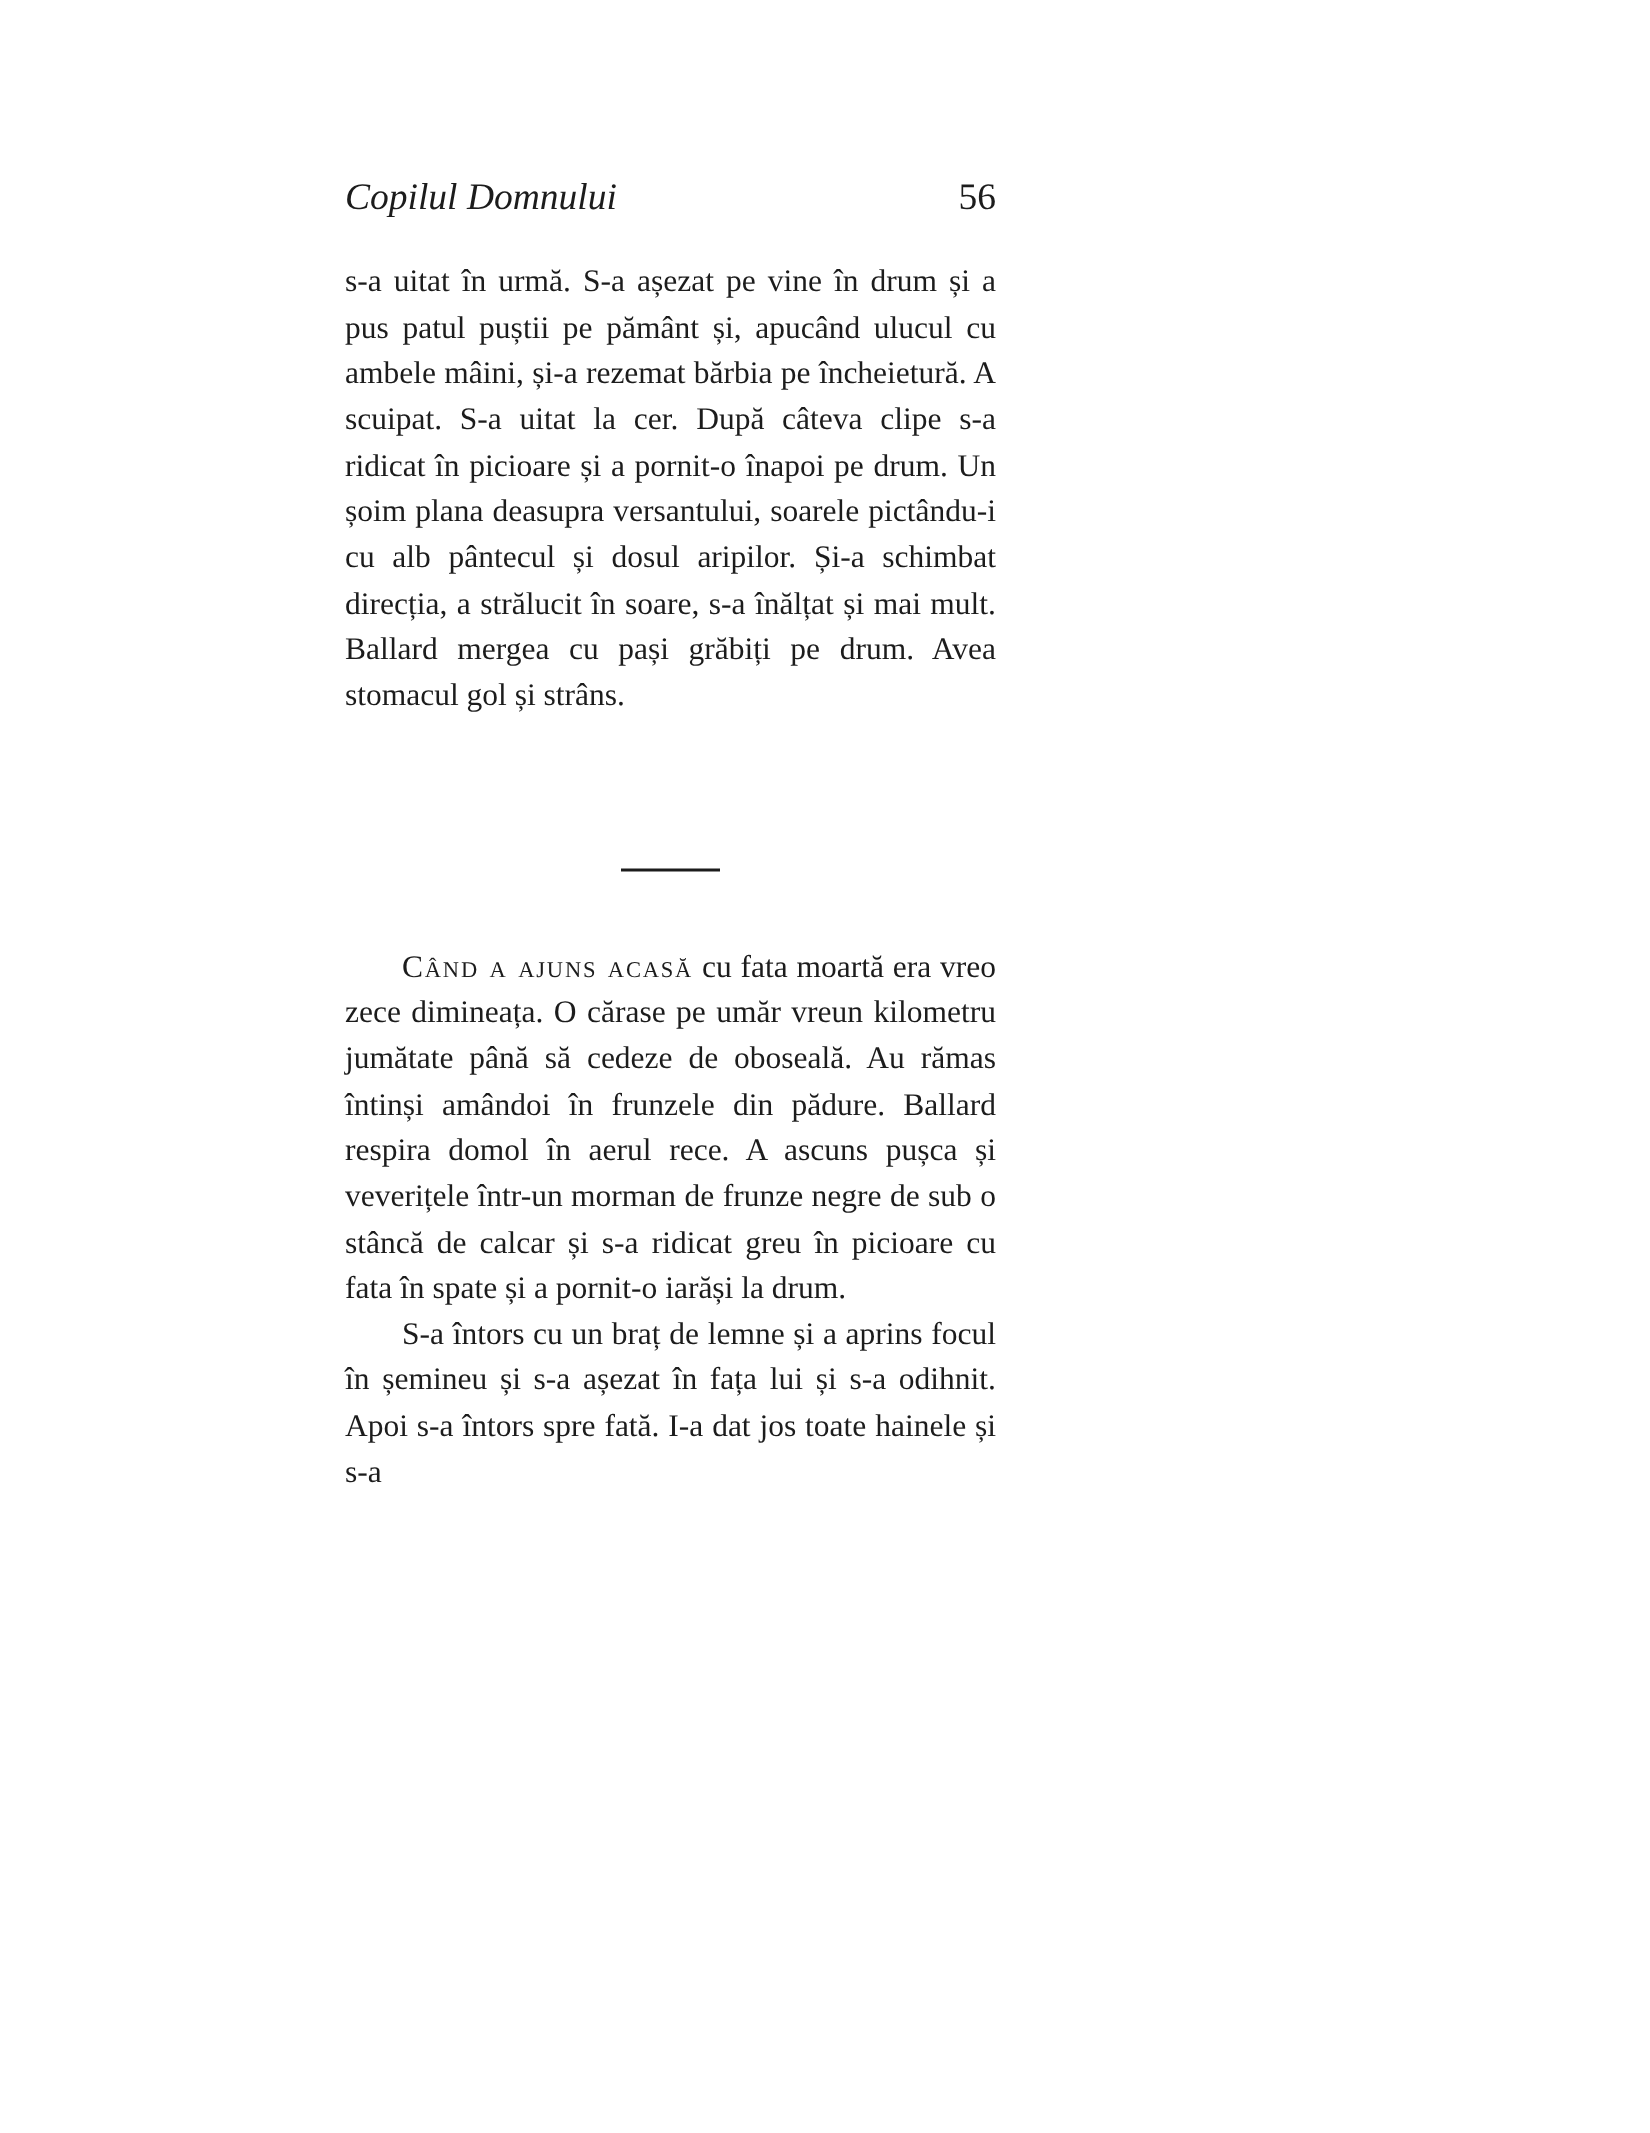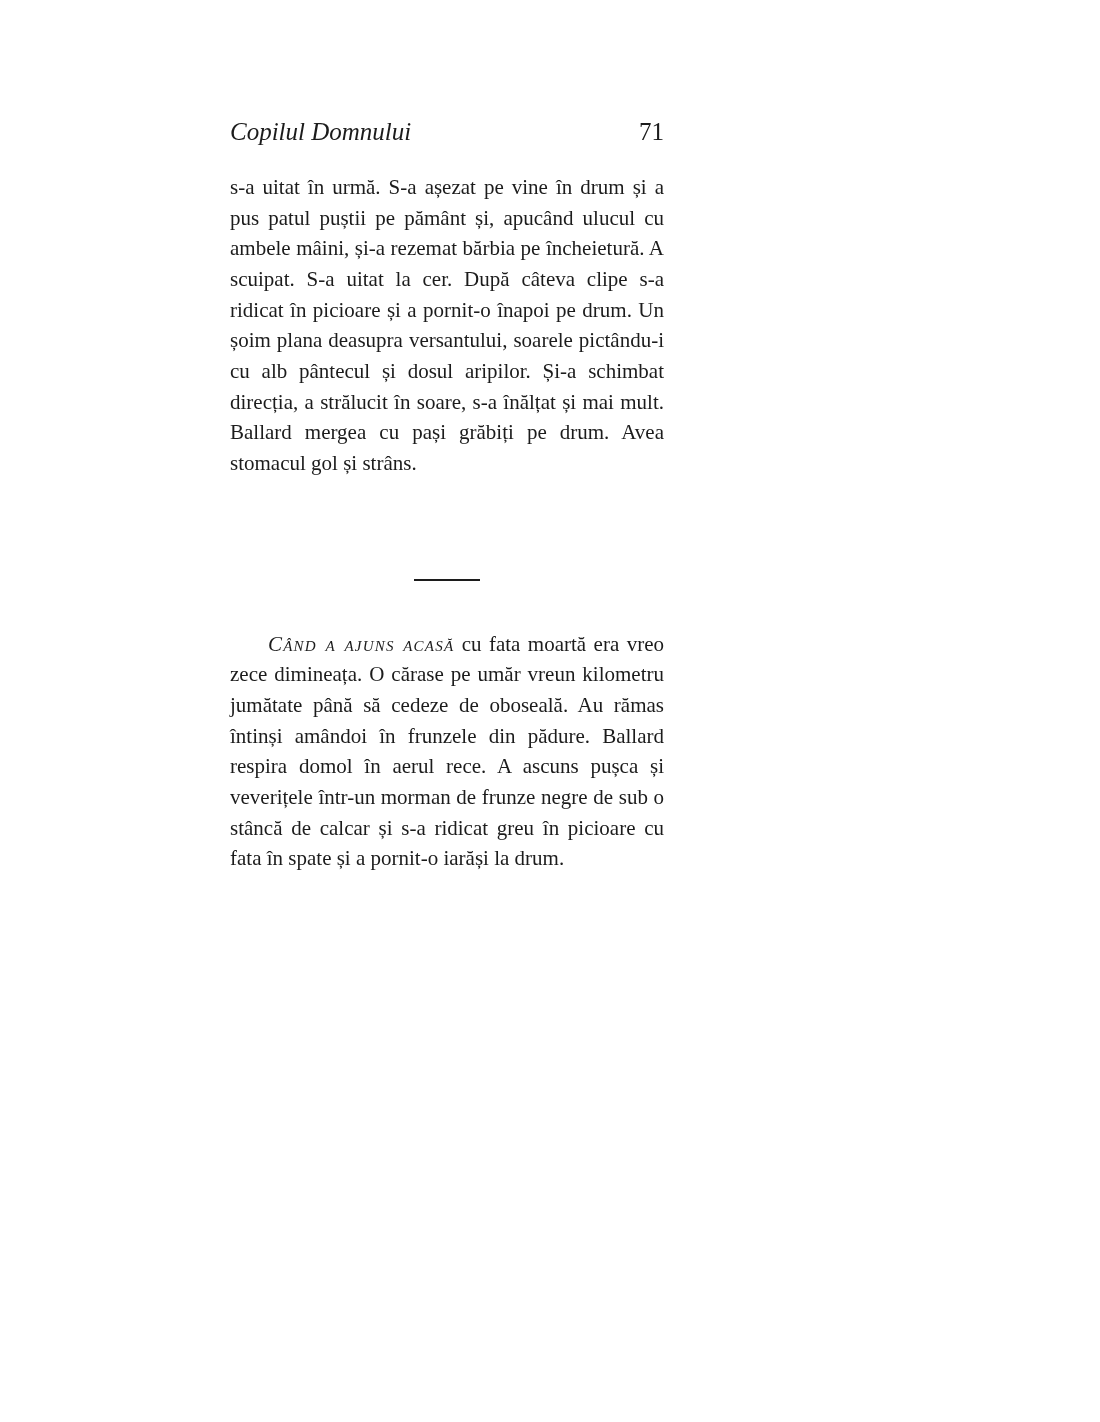--- a/index.html
+++ b/index.html
@@ -46,38 +46,38 @@
   }
   .section-divider {
     width: 66px;
     height: 2px;
     background: #1c1c1c;
     margin: 100px auto 48px auto;
   }
   .smallcaps {
     font-variant: small-caps;
     letter-spacing: 1.2px;
-    font-style: italic;
   }
 </style>
 </head>
 <body>
 
 <div class="page">
 
   <header class="page-header">
     <span class="running-title">Copilul Domnului</span>
-    <span class="page-number">71</span>
+    <span class="page-number">56</span>
   </header>
 
   <main class="body-text">
 
     <p class="para">s-a uitat în urmă. S-a așezat pe vine în drum și a pus patul puștii pe pământ și, apucând ulucul cu ambele mâini, și-a rezemat bărbia pe încheietură. A scuipat. S-a uitat la cer. După câteva clipe s-a ridicat în picioare și a pornit-o înapoi pe drum. Un șoim plana deasupra versantului, soarele pictându-i cu alb pântecul și dosul aripilor. Și-a schimbat direcția, a strălucit în soare, s-a înălțat și mai mult. Ballard mergea cu pași grăbiți pe drum. Avea stomacul gol și strâns.</p>
 
     <div class="section-divider"></div>
 
     <p class="para indent"><span class="smallcaps">Când a ajuns acasă</span><span> cu fata moartă era vreo zece dimineața. O cărase pe umăr vreun kilometru jumătate până să cedeze de oboseală. Au rămas întinși amândoi în frunzele din pădure. Ballard respira domol în aerul rece. A ascuns pușca și veverițele într-un morman de frunze negre de sub o stâncă de calcar și s-a ridicat greu în picioare cu fata în spate și a pornit-o iarăși la drum.</span></p>
 
 
+    <p class="para indent">S-a întors cu un braț de lemne și a aprins focul în șemineu și s-a așezat în fața lui și s-a odihnit. Apoi s-a întors spre fată. I-a dat jos toate hainele și s-a</p>
 
   </main>
 
 </div>
 
 </body></html>

